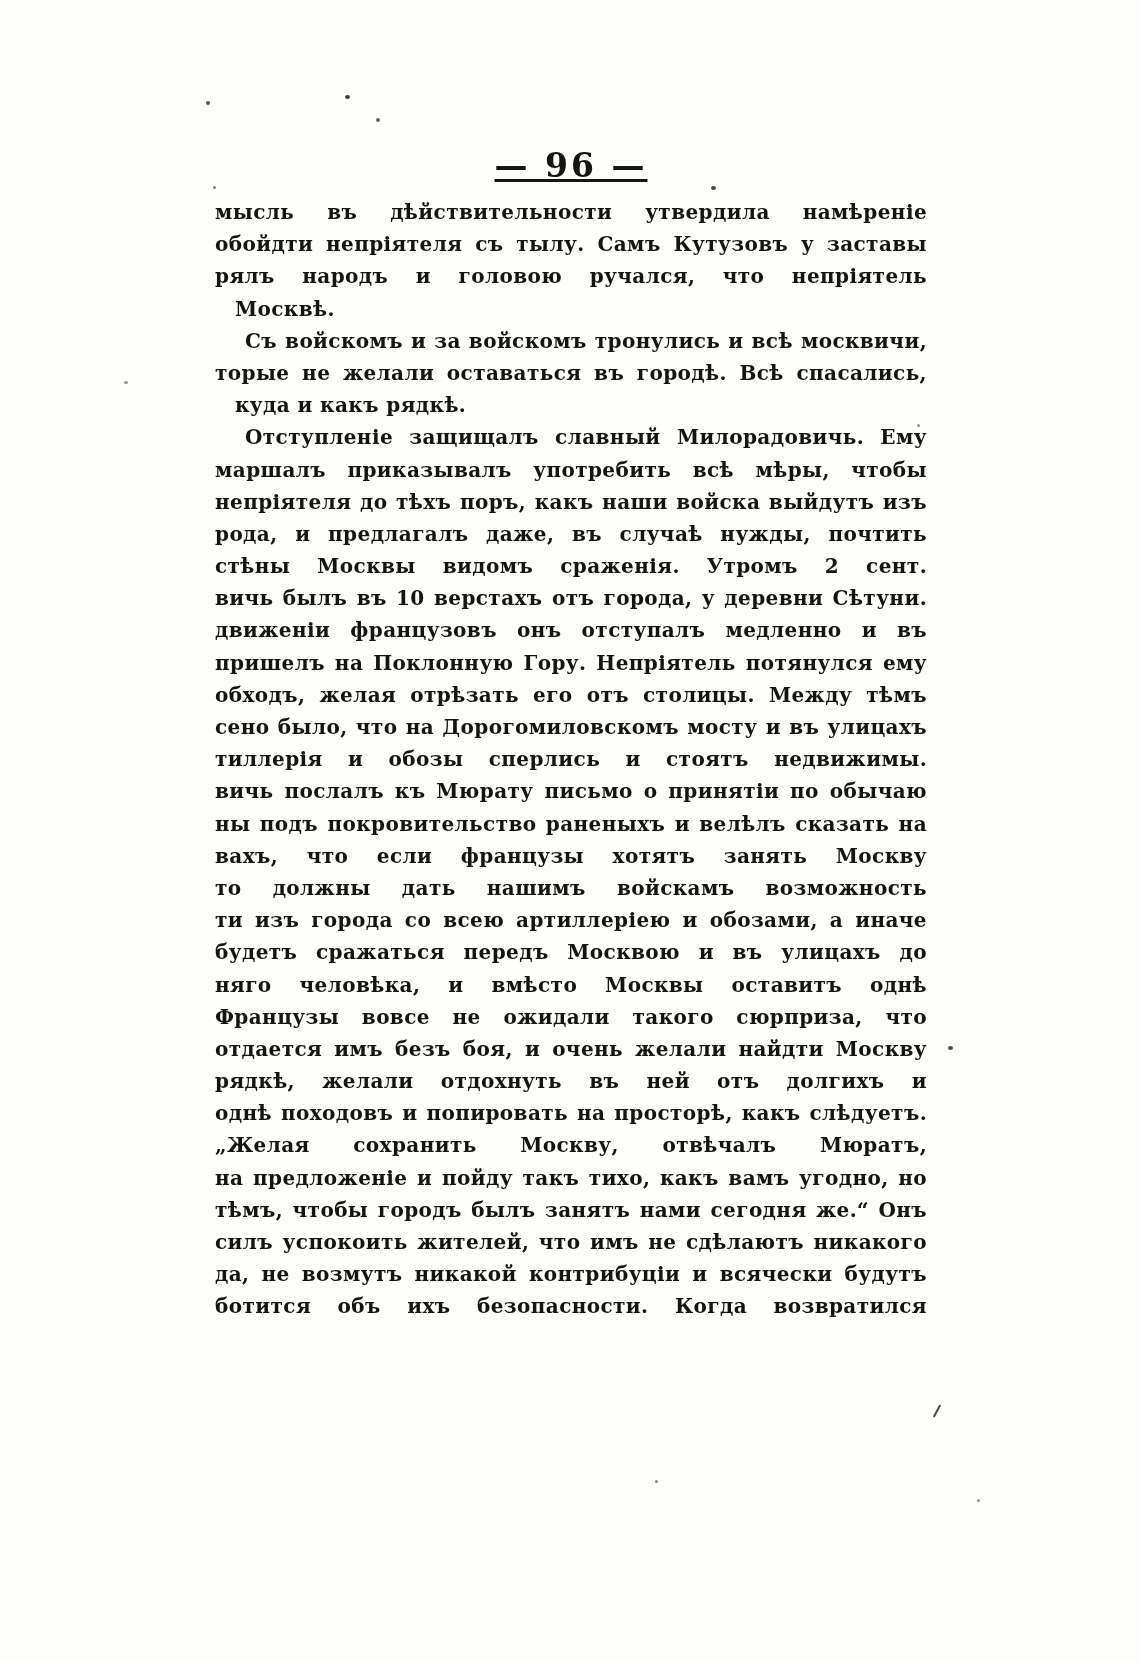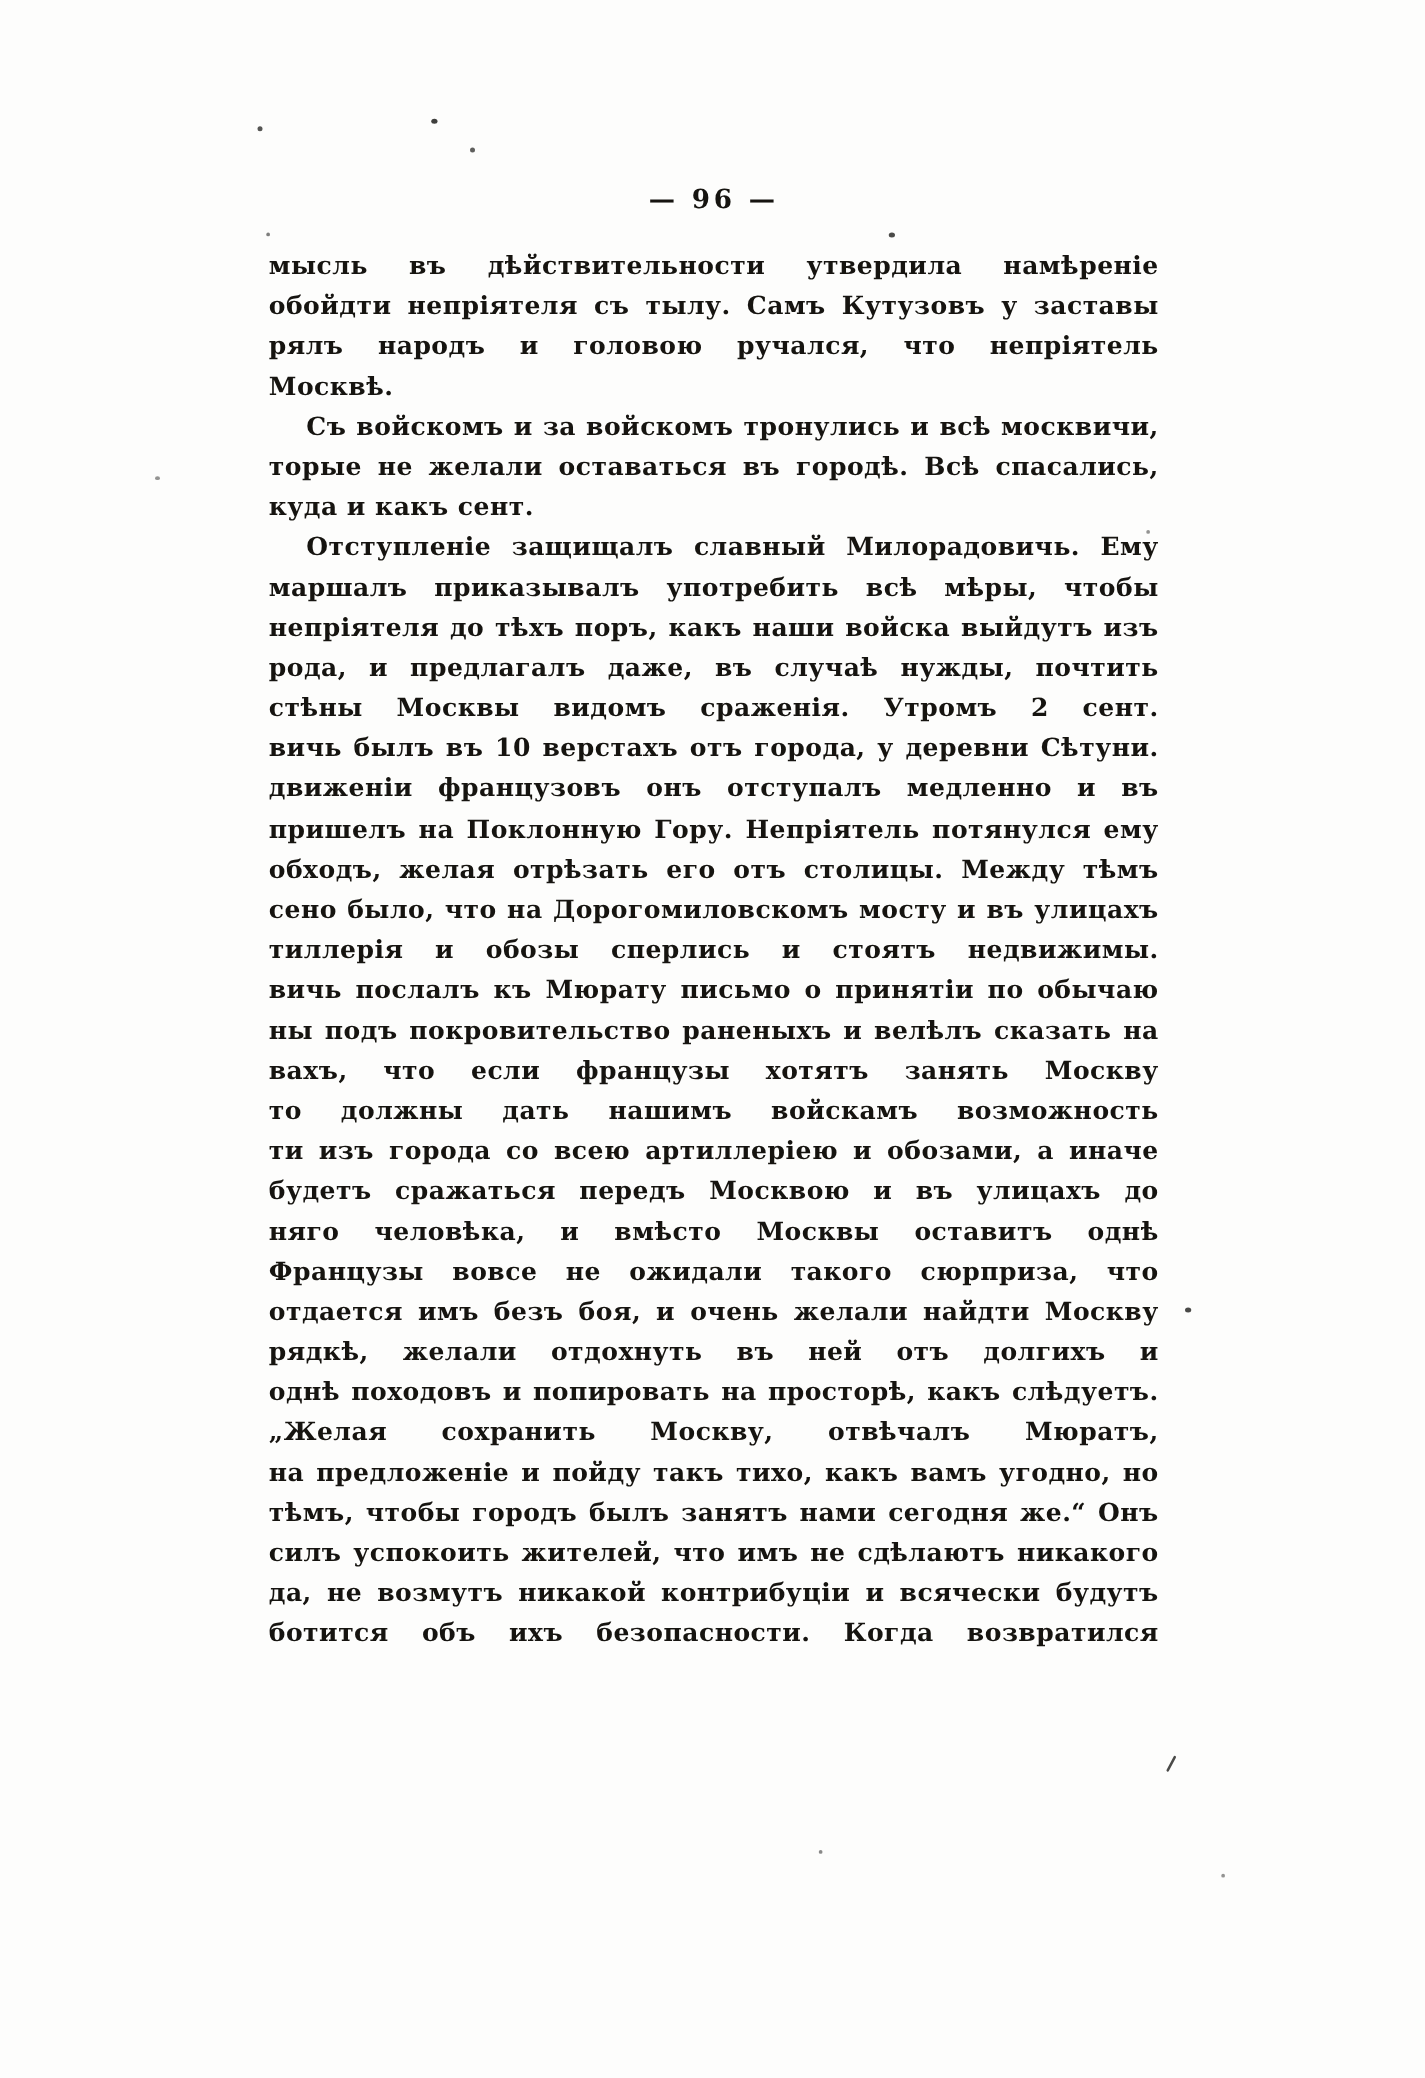--- a/index.html
+++ b/index.html
@@ -15,24 +15,25 @@
     overflow: hidden;
     font-family: "DejaVu Serif", "Liberation Serif", serif;
     color: #161410;
   }
   .page-header {
     position: absolute;
     top: 146px;
     left: 215px;
     width: 712px;
     text-align: center;
-    font-size: 21px;
+    font-size: 33px;
     font-weight: bold;
     letter-spacing: 3px;
     white-space: nowrap;
+    text-decoration: underline;
   }
   .text-block {
     position: absolute;
     top: 196px;
     left: 215px;
     width: 712px;
   }
   .para {
     margin: 0;
     padding: 0;
@@ -43,20 +44,21 @@
     line-height: 32.2px;
     height: 32.2px;
     letter-spacing: 0.4px;
     text-align: justify;
     text-align-last: justify;
     white-space: normal;
     overflow: hidden;
   }
   .line.final {
     text-align-last: left;
+    margin-left: 20px;
   }
   .line.first-indent {
     padding-left: 30px;
   }
   
   .speck {
     position: absolute;
     background: #2a2a28;
     border-radius: 50%;
   }
@@ -92,21 +94,21 @@
   <div class="text-block" id="text-block">
       <div class="para">
         <div class="line">мысль въ дѣйствительности утвердила намѣреніе полководца</div>
         <div class="line">обойдти непріятеля съ тылу. Самъ Кутузовъ у заставы увѣ-</div>
         <div class="line">рялъ народъ и головою ручался, что непріятель погибнетъ въ</div>
         <div class="line final">Москвѣ.</div>
       </div>
       <div class="para">
         <div class="line first-indent">Съ войскомъ и за войскомъ тронулись и всѣ москвичи, ко-</div>
         <div class="line">торые не желали оставаться въ городѣ. Всѣ спасались, кто</div>
-        <div class="line final">куда и какъ сент.</div>
+        <div class="line final">куда и какъ рядкѣ.</div>
       </div>
       <div class="para">
         <div class="line first-indent">Отступленіе защищалъ славный Милорадовичь. Ему фельд-</div>
         <div class="line">маршалъ приказывалъ употребить всѣ мѣры, чтобы задержать</div>
         <div class="line">непріятеля до тѣхъ поръ, какъ наши войска выйдутъ изъ го-</div>
         <div class="line">рода, и предлагалъ даже, въ случаѣ нужды, почтить древнія</div>
         <div class="line">стѣны Москвы видомъ сраженія. Утромъ 2 сент. Милорадо-</div>
         <div class="line">вичь былъ въ 10 верстахъ отъ города, у деревни Сѣтуни. При</div>
         <div class="line">движеніи французовъ онъ отступалъ медленно и въ полдень</div>
         <div class="line">пришелъ на Поклонную Гору. Непріятель потянулся ему въ</div>

